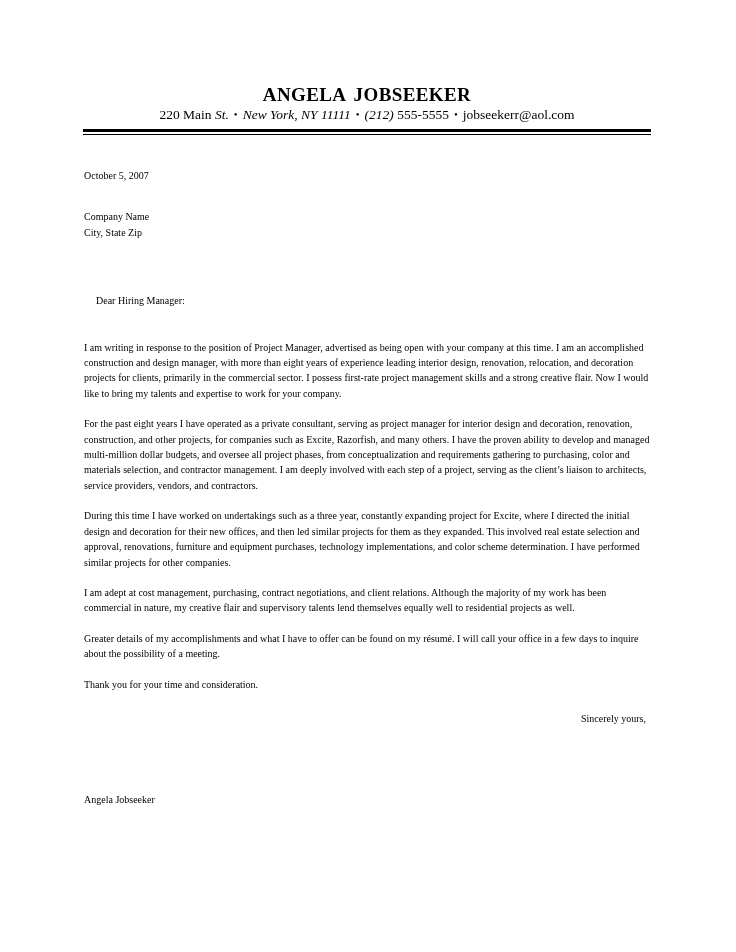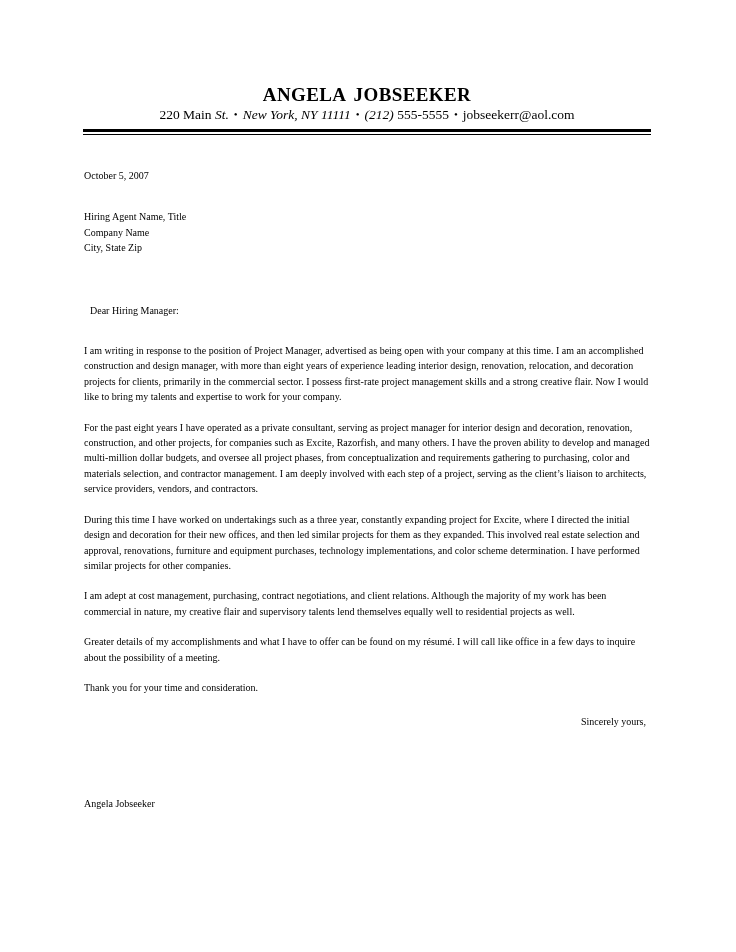--- a/index.html
+++ b/index.html
@@ -82,21 +82,21 @@
   .gap-md { height: 19px; }
   .gap-lg { height: 26px; }
   .gap-sig { height: 62px; }
 
   .addr-line { margin: 0; white-space: nowrap; }
   .para {
     margin: 0;
     text-align: left;
   }
   .date-line { margin: 0; white-space: nowrap; }
-  .salutation { margin: 6px; white-space: nowrap; }
+  .salutation { margin: 12px; white-space: nowrap; }
   .closing { margin: 4px; white-space: nowrap; text-align: right; }
   .signature-name { margin: 0; white-space: nowrap; }
 </style>
 </head>
 <body>
 
 <div class="page">
 
   <div class="letterhead">
     <div class="applicant-name">Angela Jobseeker</div>
@@ -108,21 +108,20 @@
     <div class="rule-double"></div>
   </div>
 
   <div class="letter">
 
     <div class="date-line">October 5, 2007</div>
 
     <div class="gap-lg"></div>
 
     <div>
-      <div class="addr-line">Hiring Agent Name, Title</div>
       <div class="addr-line">Company Name</div>
       <div class="addr-line">City, State Zip</div>
     </div>
 
     <div class="gap-lg"></div>
     <div class="gap-sm"></div>
 
     <div class="salutation">Dear Hiring Manager:</div>
 
     <div class="gap-md"></div>
@@ -132,21 +131,21 @@
 
     <p class="para">For the past eight years I have operated as a private consultant, serving as project manager for interior design and decoration, renovation, construction, and other projects, for companies such as Excite, Razorfish, and many others.  I have the proven ability to develop and managed multi-million dollar budgets, and oversee all project phases, from conceptualization and requirements gathering to purchasing, color and materials selection, and contractor management.  I am deeply involved with each step of a project, serving as the client’s liaison to architects, service providers, vendors, and contractors.</p>
     <div class="gap-sm"></div>
 
     <p class="para">During this time I have worked on undertakings such as a three year, constantly expanding project for Excite, where I directed the initial design and decoration for their new offices, and then led similar projects for them as they expanded.  This involved real estate selection and approval, renovations, furniture and equipment purchases, technology implementations, and color scheme determination.  I have performed similar projects for other companies.</p>
     <div class="gap-sm"></div>
 
     <p class="para">I am adept at cost management, purchasing, contract negotiations, and client relations.  Although the majority of my work has been commercial in nature, my creative flair and supervisory talents lend themselves equally well to residential projects as well.</p>
     <div class="gap-sm"></div>
 
-    <p class="para">Greater details of my accomplishments and what I have to offer can be found on my résumé.  I will call like office in a few days to inquire about the possibility of a meeting.</p>
+    <p class="para">Greater details of my accomplishments and what I have to offer can be found on my résumé.  I will call your office in a few days to inquire about the possibility of a meeting.</p>
     <div class="gap-sm"></div>
 
     <p class="para">Thank you for your time and consideration.</p>
     <div class="gap-sm"></div>
 
     <div class="closing">Sincerely yours,</div>
 
     <div class="gap-sig"></div>
 
     <div class="signature-name">Angela Jobseeker</div>

